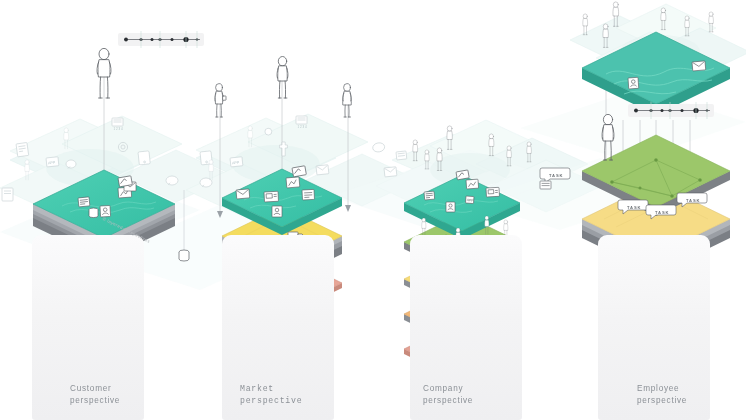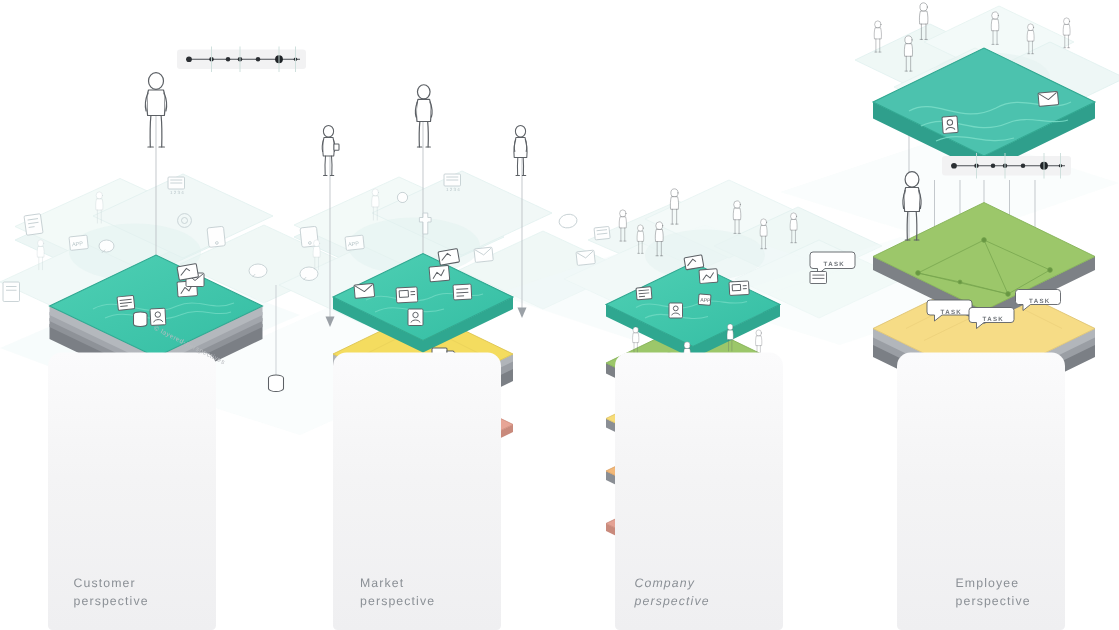--- a/index.html
+++ b/index.html
@@ -718,25 +718,25 @@
     </g>
 
     </g>
   </svg>
 
   <div class="col-card" style="left:32px; width:112px; height:185px;"></div>
   <div class="col-card" style="left:222px; width:112px; height:185px;"></div>
   <div class="col-card" style="left:410px; width:112px; height:185px;"></div>
   <div class="col-card" style="left:598px; width:112px; height:185px;"></div>
 
-  <div class="col-label" style="left:49px;">Customer
+  <div class="col-label" style="left:70px;">Customer
 perspective</div>
-  <div class="col-label" style="left:240px;">Market
+  <div class="col-label" style="left:240px;font-family:Liberation Mono, monospace;">Market
 perspective</div>
-  <div class="col-label" style="left:423px;font-style:italic;">Company
+  <div class="col-label" style="left:423px;">Company
 perspective</div>
   <div class="col-label" style="left:637px;">Employee
 perspective</div>
 
   <div class="chip-task" style="left:627px; top:205px;">TASK</div>
   <div class="chip-task" style="left:655px; top:210px;">TASK</div>
   <div class="chip-task" style="left:686px; top:198px;">TASK</div>
   <div class="chip-task" style="left:549px; top:173px;">TASK</div>
 
   <div class="watermark" style="left:104px; top:216px;">© layered-perspectives</div>

